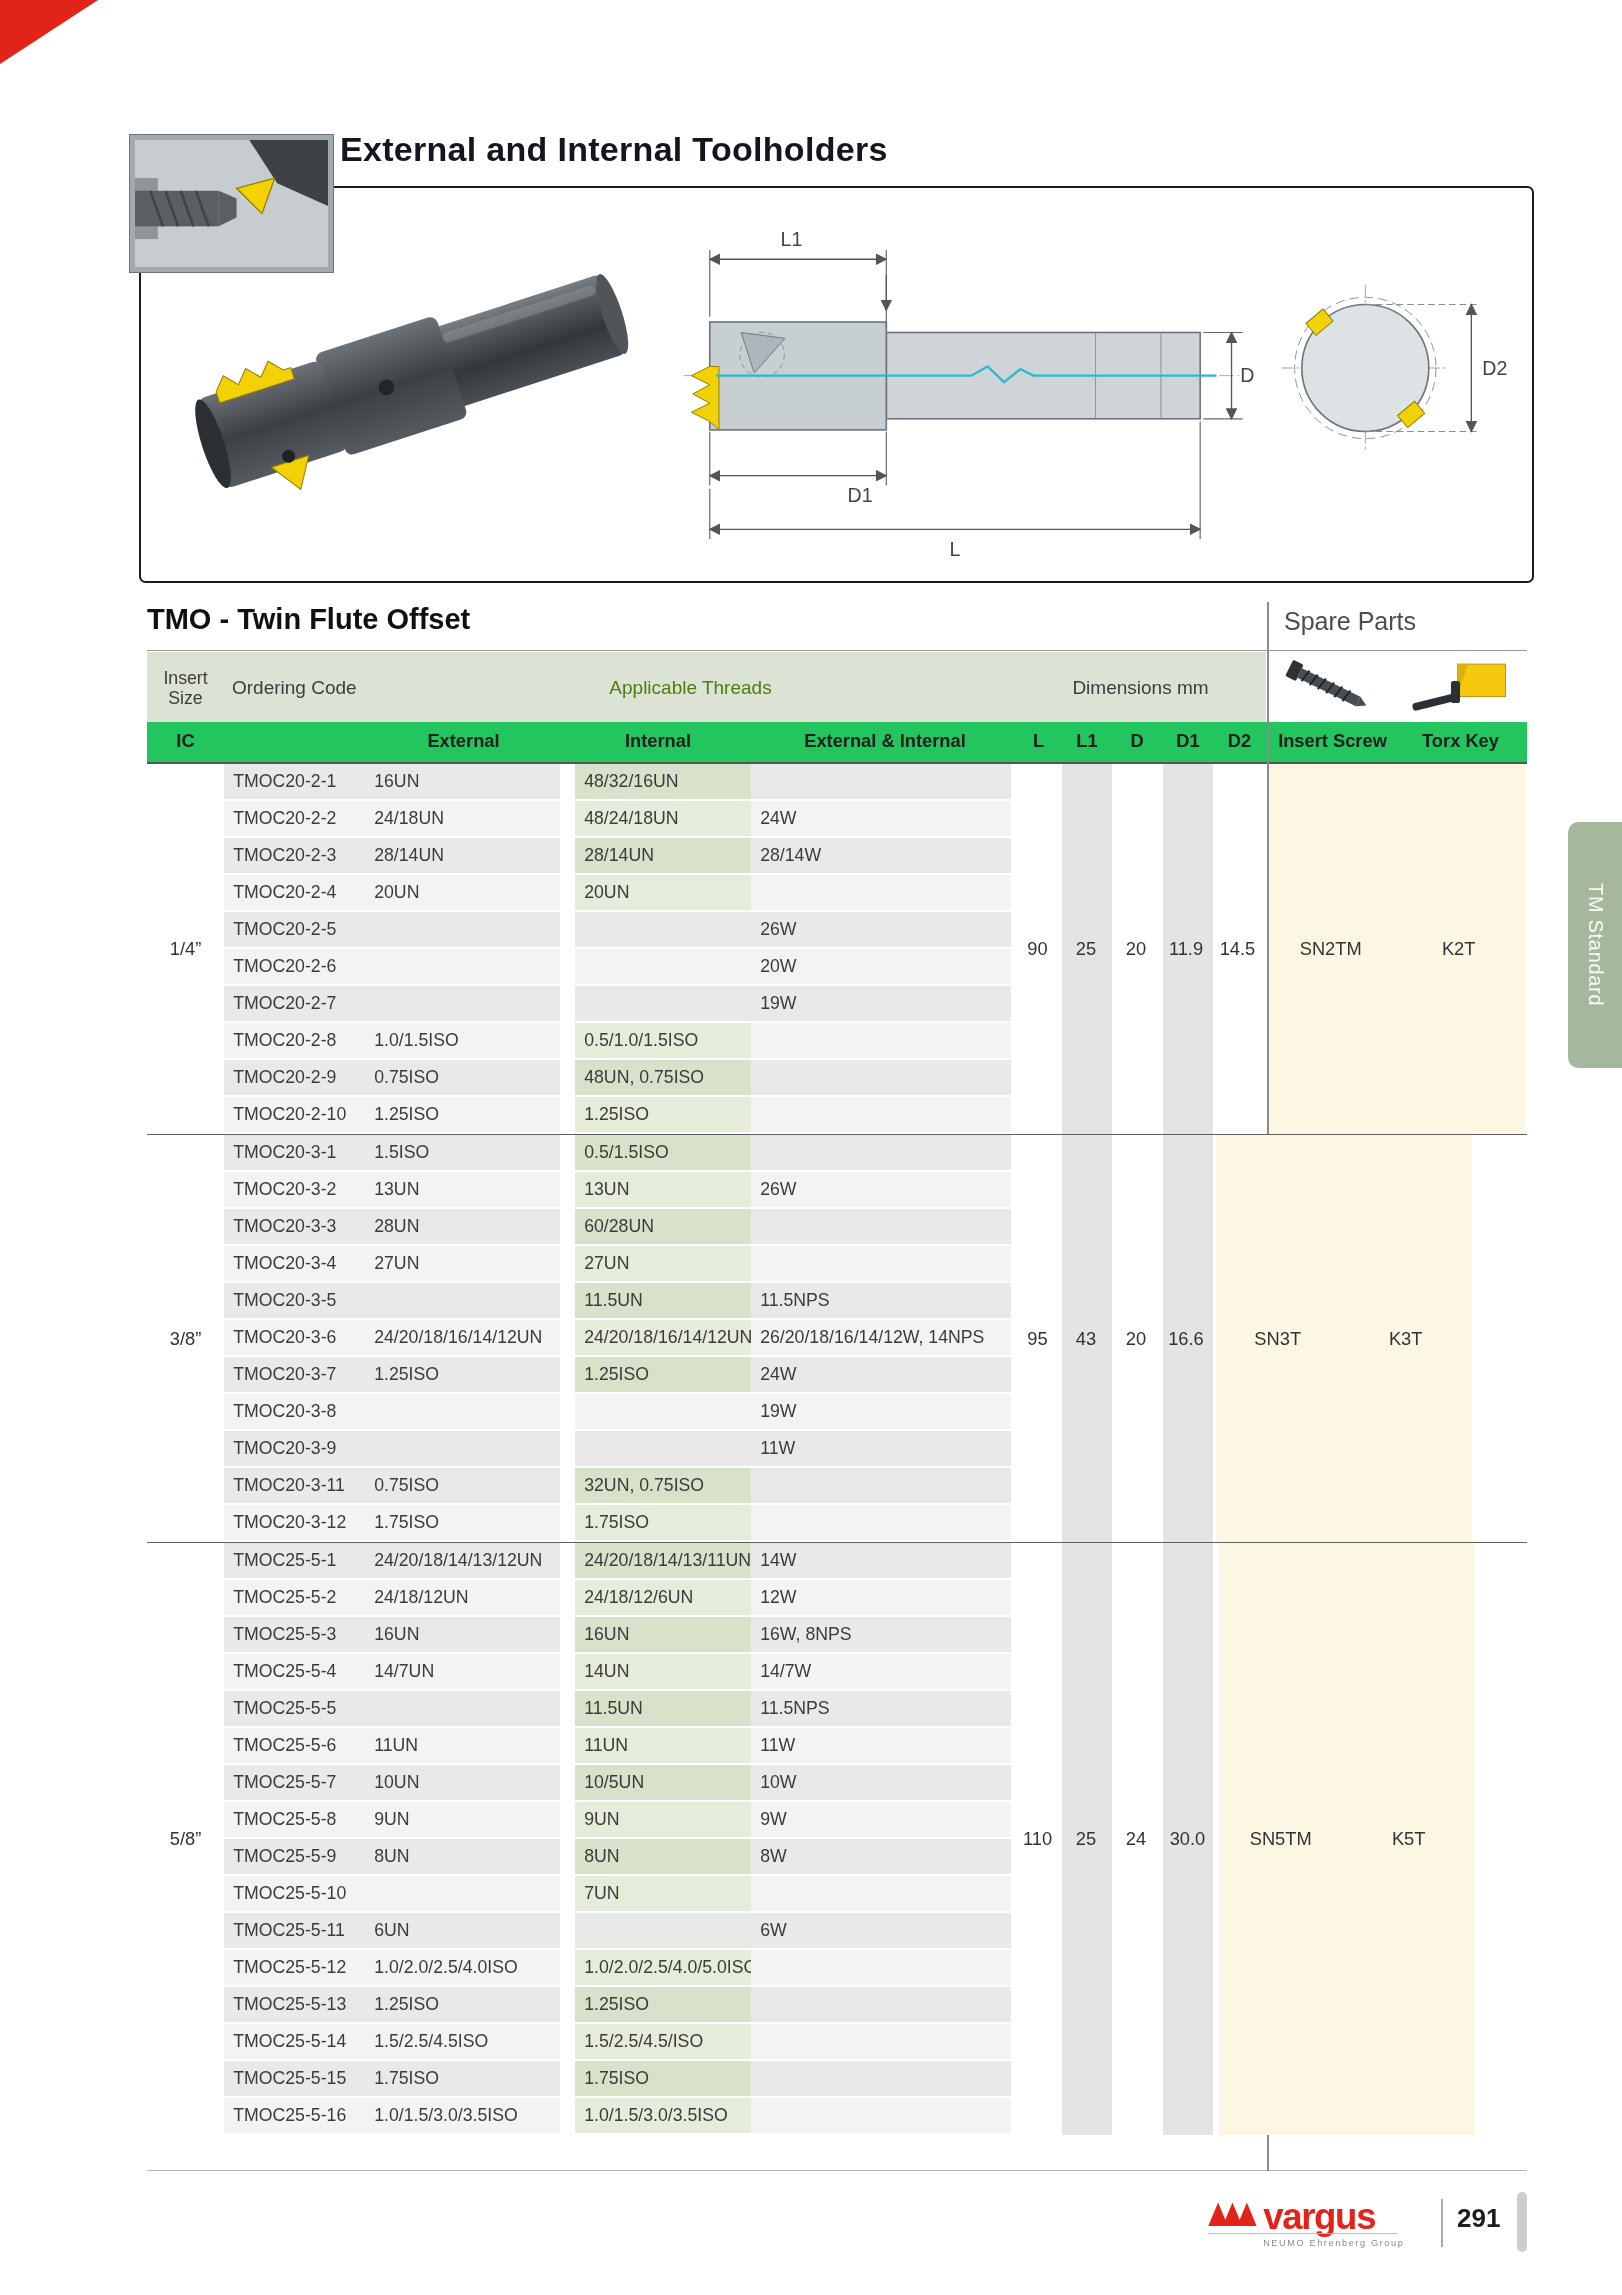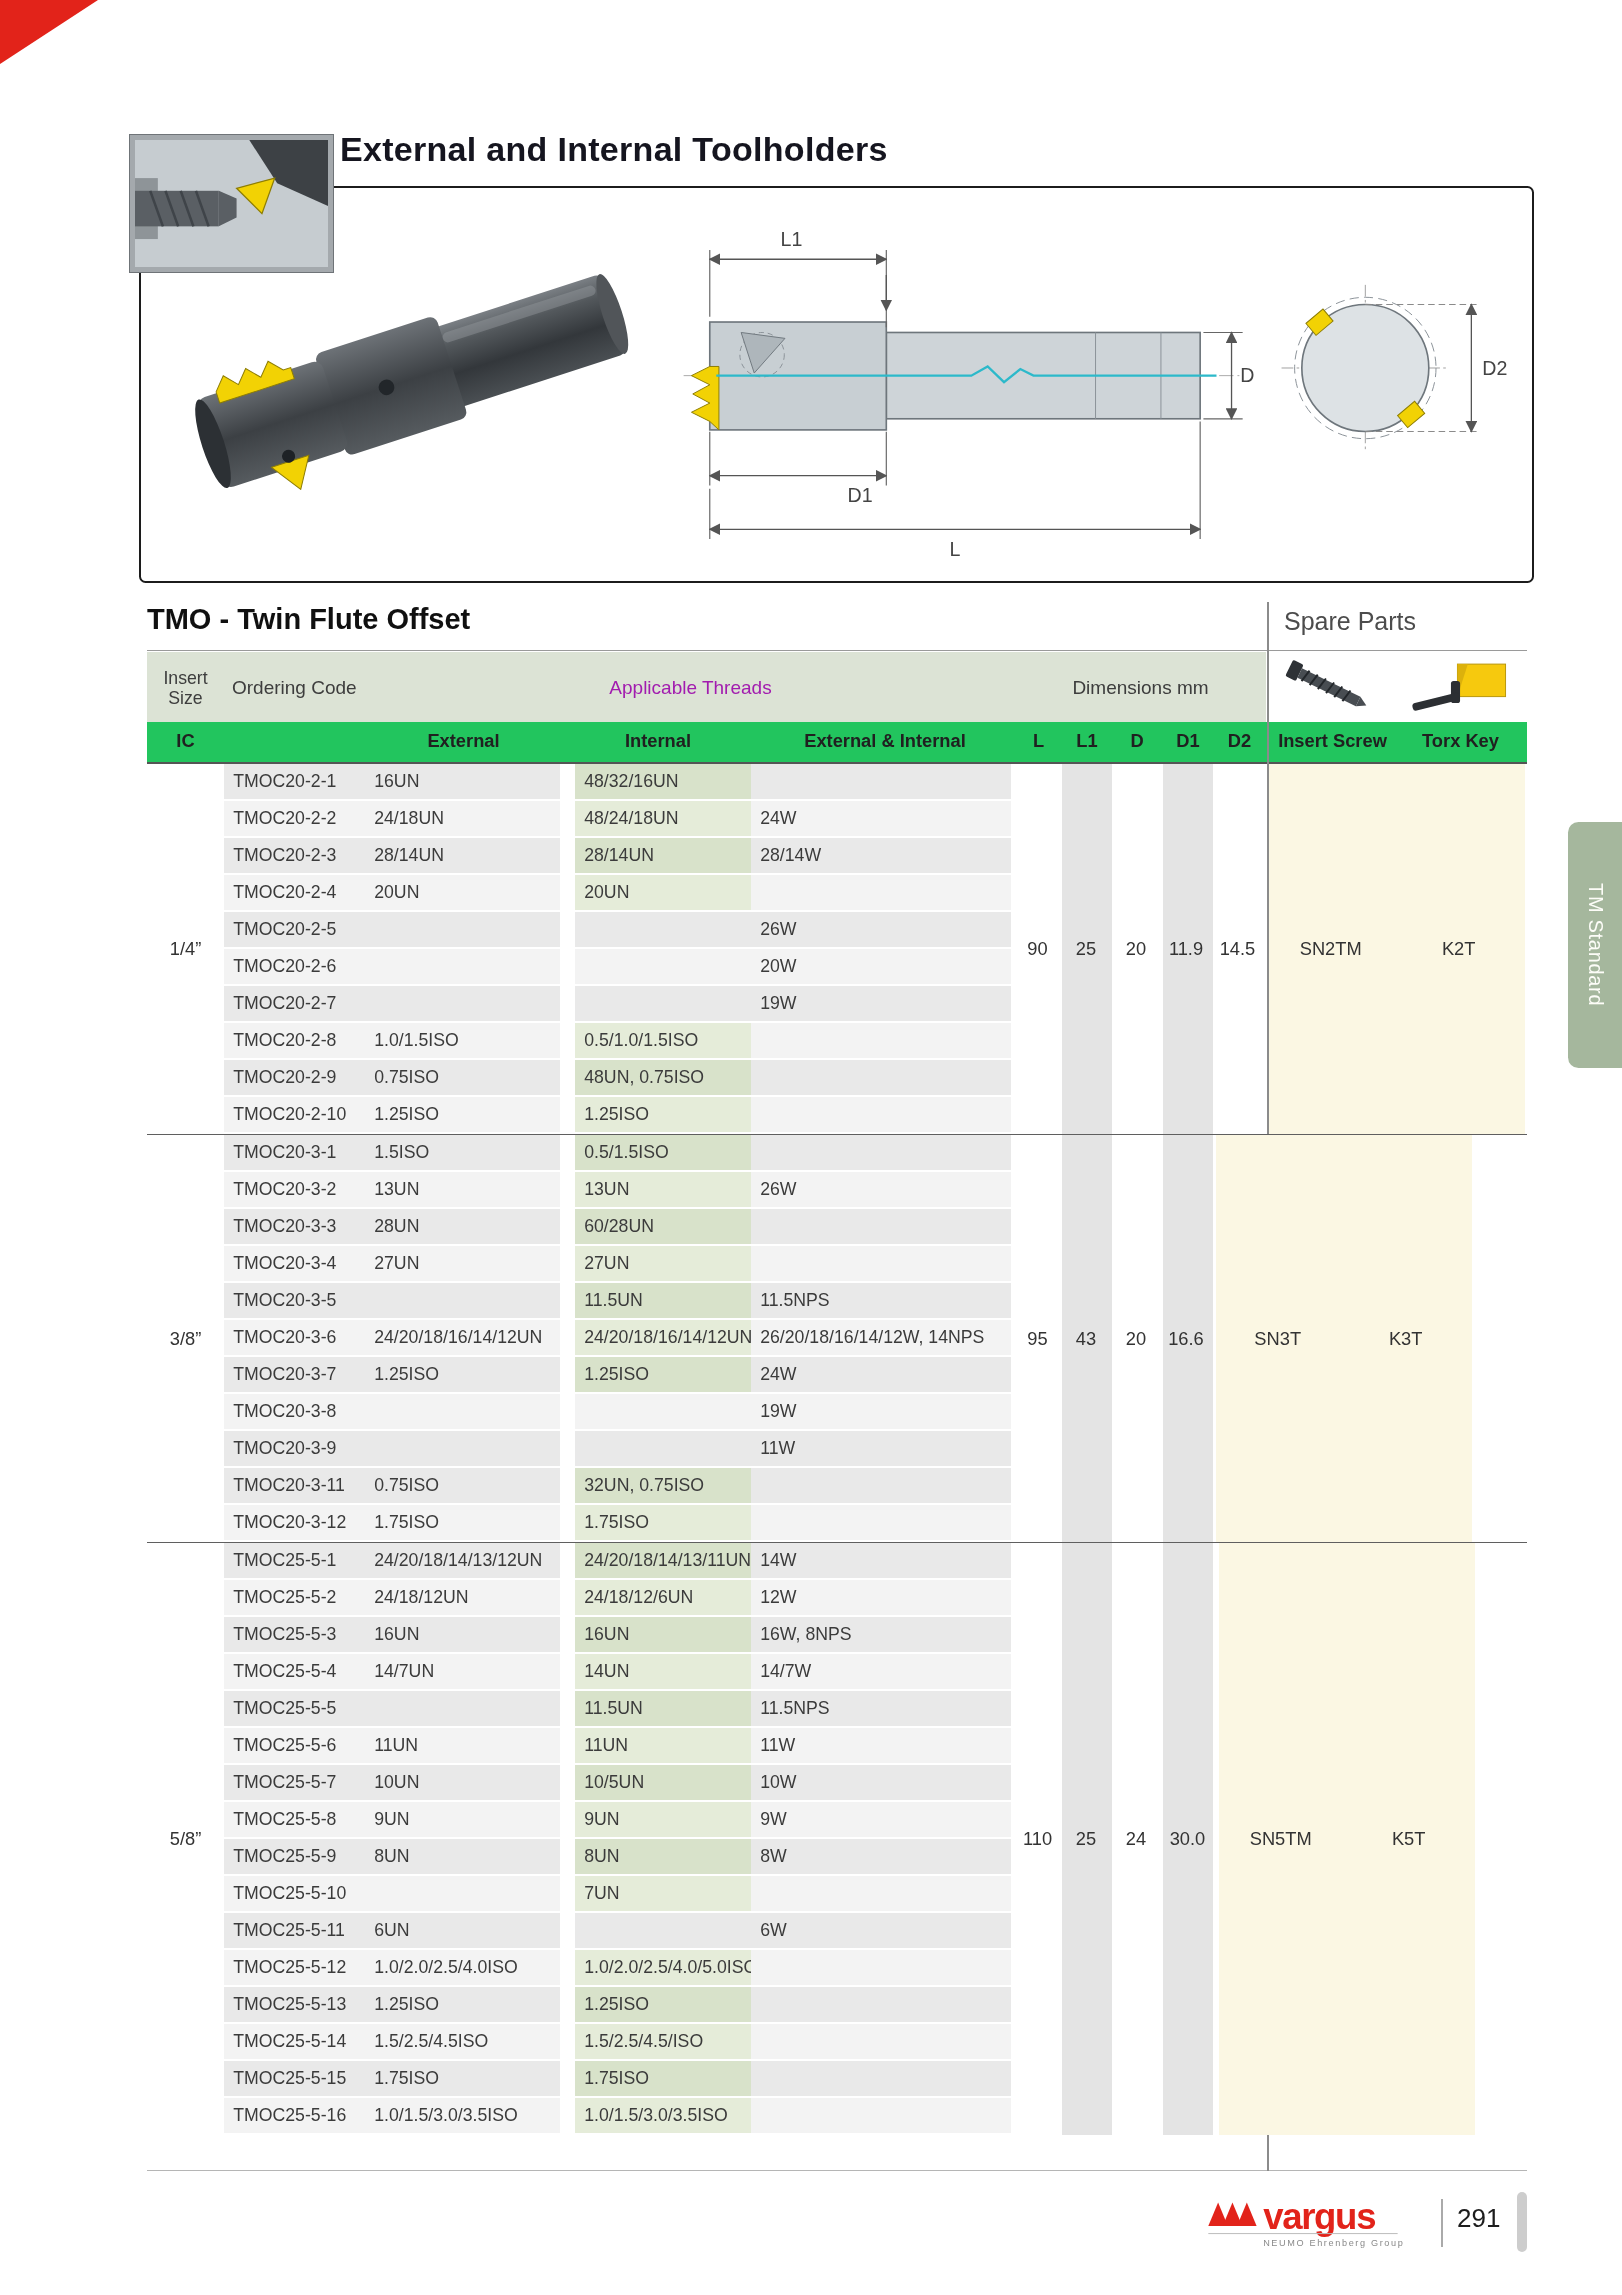--- a/index.html
+++ b/index.html
@@ -28,21 +28,21 @@
   .hl-top    { left: 147px; top: 650px;  width: 1380px; height: 1.3px; }
   .hl-sub    { left: 147px; top: 762px; width: 1380px; height: 2px; background: #555; }
   .hl-bottom { left: 147px; top: 2170px; width: 1380px; height: 1.3px; background: #b5b5b5; }
 
   .header-band { position: absolute; left: 147px; top: 652px; width: 1119px; height: 71px; background: #dce3d5; }
   .hb-insert { position: absolute; left: 0; top: 0; width: 77px; height: 100%;
     display: flex; flex-direction: column; align-items: center; justify-content: center;
     font-size: 17.7px; color: #3d3d3d; line-height: 20px; }
   .hb-ordering { position: absolute; left: 85px; top: 0; height: 100%; display: flex; align-items: center; font-size: 19px; color: #3d3d3d; }
   .hb-threads  { position: absolute; left: 219px; width: 649px; top: 0; height: 100%;
-    display: flex; align-items: center; justify-content: center; font-size: 19px; color: #a21caf; }
+    display: flex; align-items: center; justify-content: center; font-size: 19px; color: #4d7c0f; }
   .hb-dims     { position: absolute; left: 868px; width: 251px; top: 0; height: 100%;
     display: flex; align-items: center; justify-content: center; font-size: 19px; color: #3d3d3d; }
   .header-photos { position: absolute; left: 1271px; top: 652px; width: 256px; height: 71px; background: #fff;
     display: flex; align-items: center; justify-content: space-between; padding: 0 2.6px; }
 
   .subheader { position: absolute; left: 147px; top: 722px; width: 1380px; height: 41px; background: #22c55e; }
   .sh { position: absolute; top: 0; height: 41px; line-height: 38px; text-align: center;
     font-size: 18.3px; font-weight: bold; color: #202020; }
   .sh-ic   { left: 0;     width: 77px; }
   .sh-ext  { left: 219px; width: 195px; }
@@ -82,21 +82,21 @@
   .sp-screw { width: 123px; margin-left: 5.2px; }
   .sp-torx  { width: 133px; }
 
   .v-divider { position: absolute; left: 1267px; top: 602px; width: 1.6px; height: 1569px; background: #8b8b8b; }
   .side-tab { position: absolute; right: 0; top: 822px; width: 55px; height: 246px; background: #a5b79d;
     border-radius: 10.5px 0 0 10.5px; display: flex; align-items: center; justify-content: center;
     writing-mode: vertical-rl; font-size: 20px; color: #fdfdf8; letter-spacing: 0.7px; }
 
   .logo { position: absolute; left: 1207px; top: 2193px; width: 222px; height: 58px; }
   .footer-divider { position: absolute; left: 1441px; top: 2199px; width: 1.6px; height: 48px; background: #aaa; }
-  .page-number { position: absolute; left: 1457px; top: 2203px; font-size: 26px; font-weight: normal; color: #1d1d1d; }
+  .page-number { position: absolute; left: 1457px; top: 2203px; font-size: 26px; font-weight: bold; color: #1d1d1d; }
   .right-bar { position: absolute; left: 1517px; top: 2192px; width: 9.8px; height: 60px; background: #cdcdcd; border-radius: 5.2px; }
 </style>
 </head>
 <body>
 
 <div class="page">
 
   <div class="corner"></div>
 
   <div class="photo-small">

